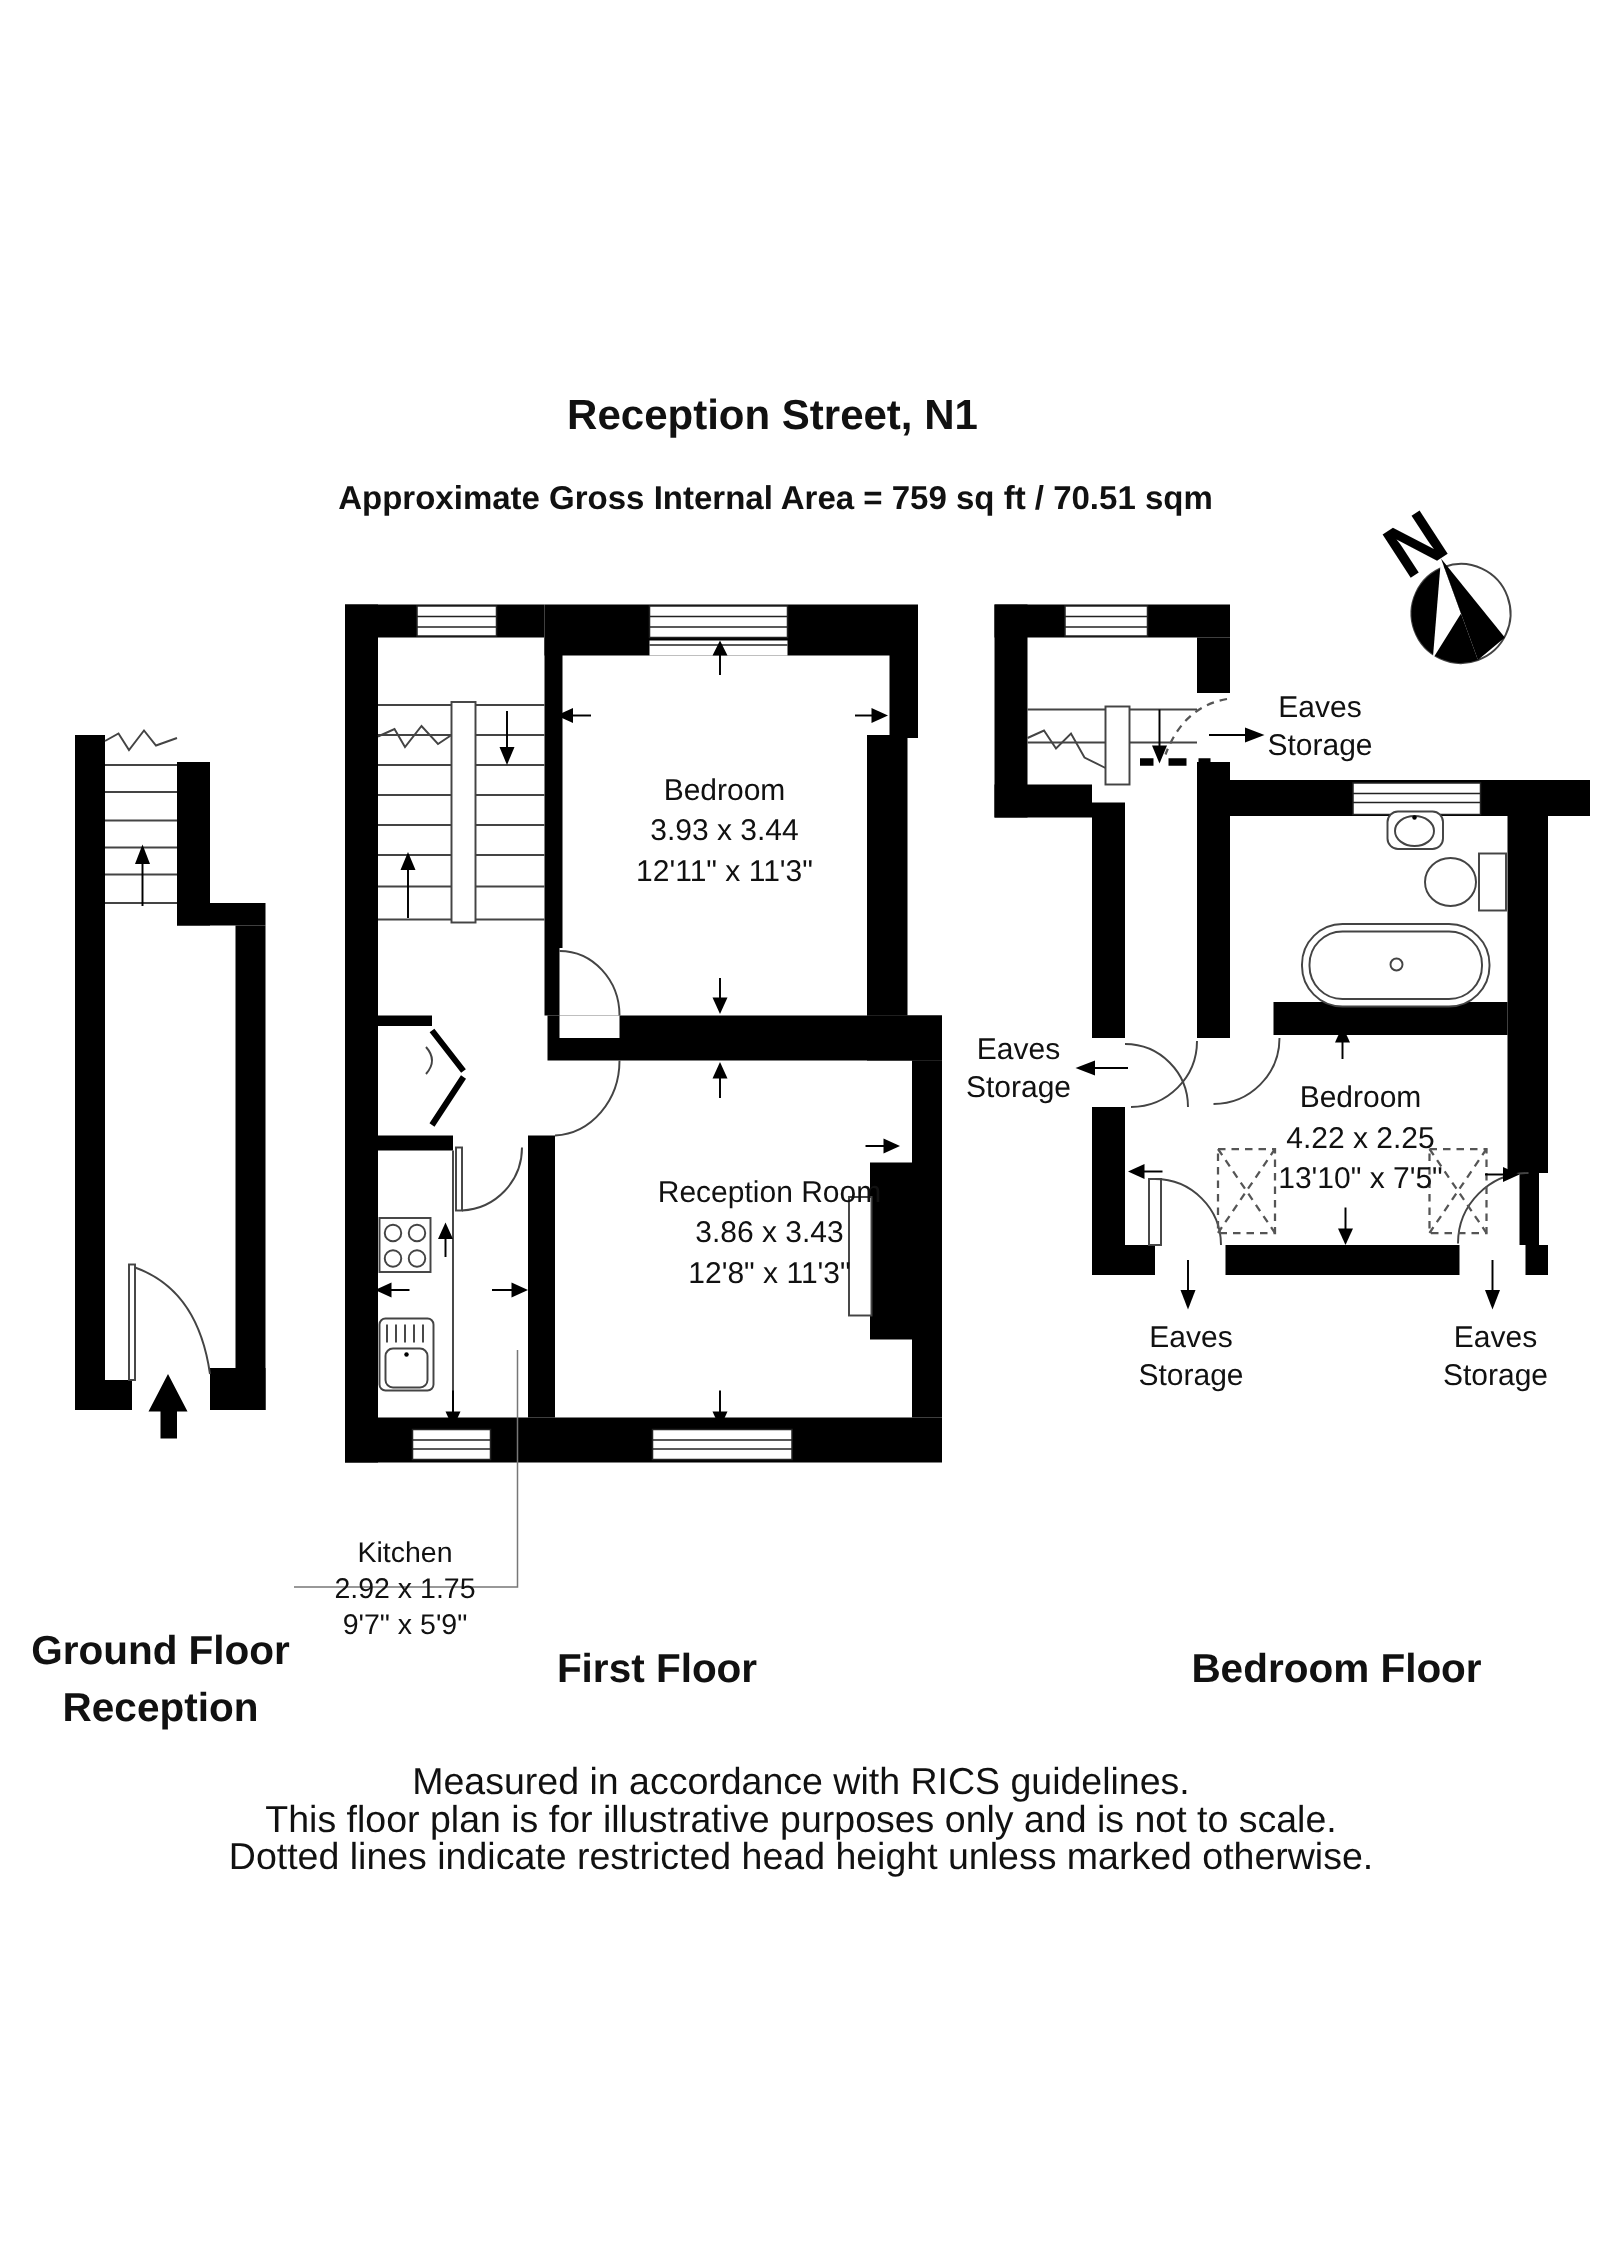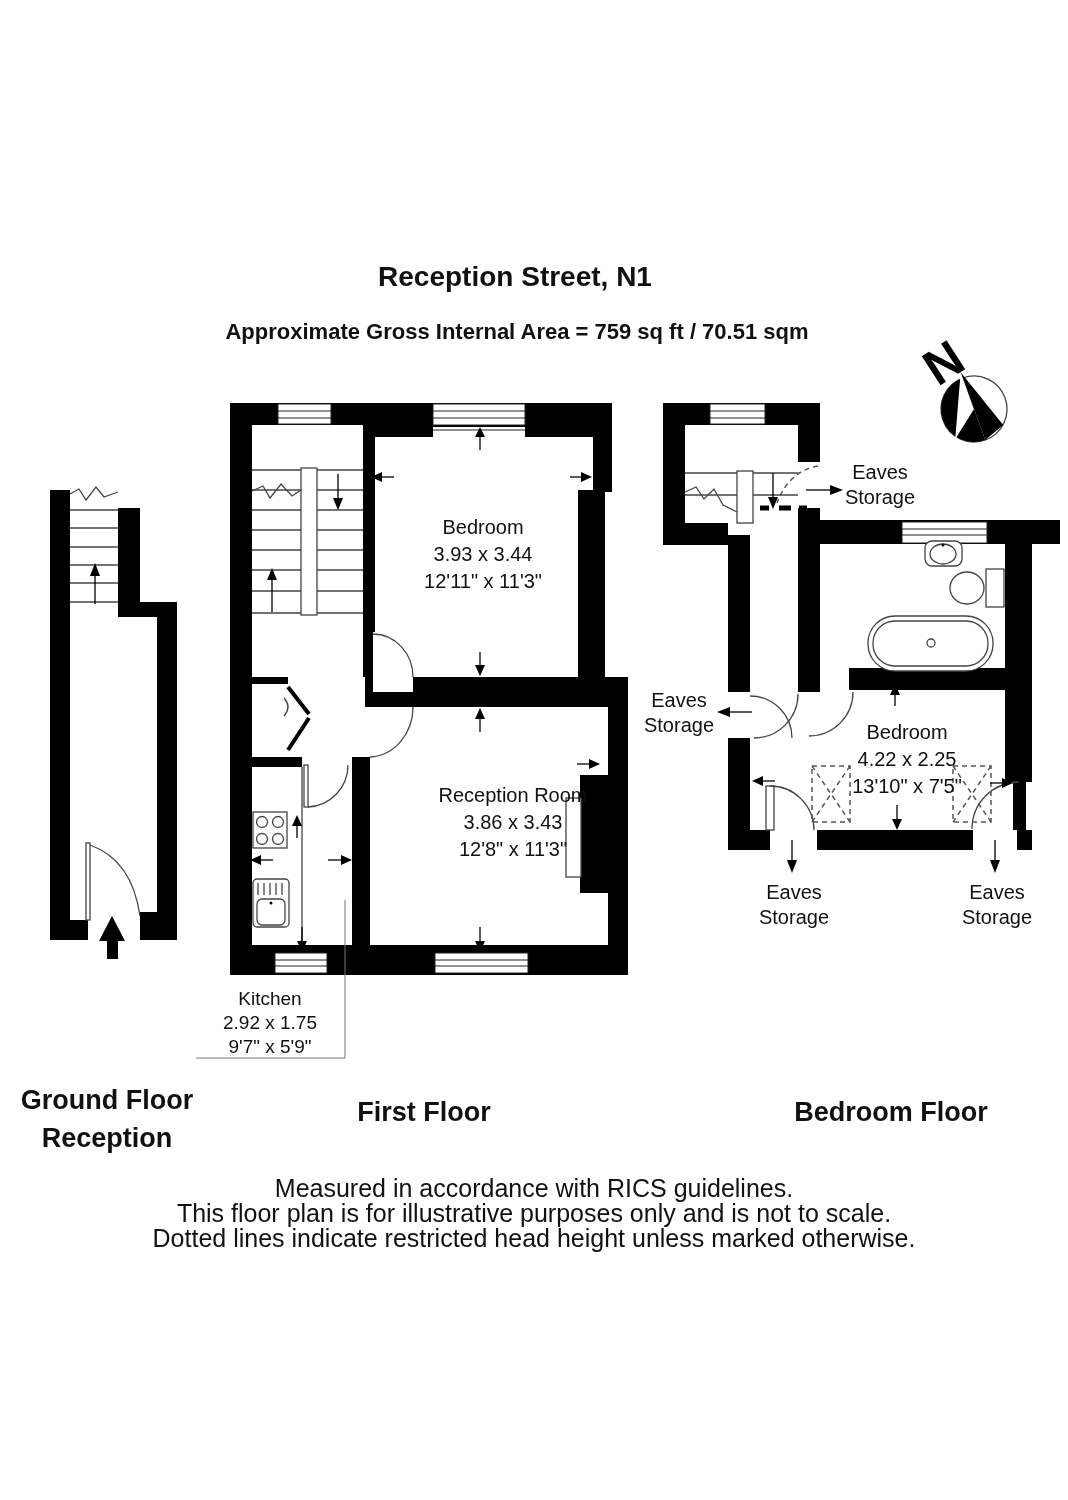--- a/index.html
+++ b/index.html
@@ -13,21 +13,21 @@
   .win{fill:#ffffff;stroke:#222;stroke-width:1;}
   .winln{stroke:#222;stroke-width:1;}
   .dash{stroke:#555;stroke-width:1.5;fill:none;stroke-dasharray:5 4;}
   .thk{stroke:#000;stroke-width:4;fill:none;}
   .thkdash{stroke:#000;stroke-width:5;fill:none;}
   .arr{fill:#000;stroke:none;}
   .tickln{stroke:#000;stroke-width:1.3;}
   .callout{stroke:#777;stroke-width:1;fill:none;}
   .lbl{position:absolute;transform:translateX(-50%);text-align:center;white-space:nowrap;color:#111;}
   .room{font-size:20px;line-height:27px;}
-  .room-sm{font-size:19px;line-height:24px;}
+  .room-sm{font-size:19px;line-height:24px;margin-top:37px;}
   .eaves{font-size:20px;line-height:25px;}
   .floor-title{font-size:27px;line-height:38px;font-weight:bold;}
   .title{font-size:28px;font-weight:bold;}
   .subtitle{font-size:22px;font-weight:bold;}
   .footer-line{font-size:25px;line-height:25px;}
   .north-n{font:bold 50px "Liberation Sans",sans-serif;fill:#000;}
 </style>
 </head>
 <body>
 
@@ -342,20 +342,20 @@
 </div>
 <div class="lbl eaves" style="left:997px;top:880px;">
   <div>Eaves</div>
   <div>Storage</div>
 </div>
 
 <div class="lbl floor-title" style="left:107px;top:1081px;">
   <div>Ground Floor</div>
   <div>Reception</div>
 </div>
-<div class="lbl floor-title" style="left:424px;top:1093px;">First Floor</div>
+<div class="lbl floor-title" style="left:438px;top:1093px;">First Floor</div>
 <div class="lbl floor-title" style="left:891px;top:1093px;">Bedroom Floor</div>
 
 <div class="lbl footer-line" style="left:534px;top:1176px;">Measured in accordance with RICS guidelines.</div>
 <div class="lbl footer-line" style="left:534px;top:1201px;">This floor plan is for illustrative purposes only and is not to scale.</div>
 <div class="lbl footer-line" style="left:534px;top:1226px;">Dotted lines indicate restricted head height unless marked otherwise.</div>
 
 </div>
 
 </body></html>

